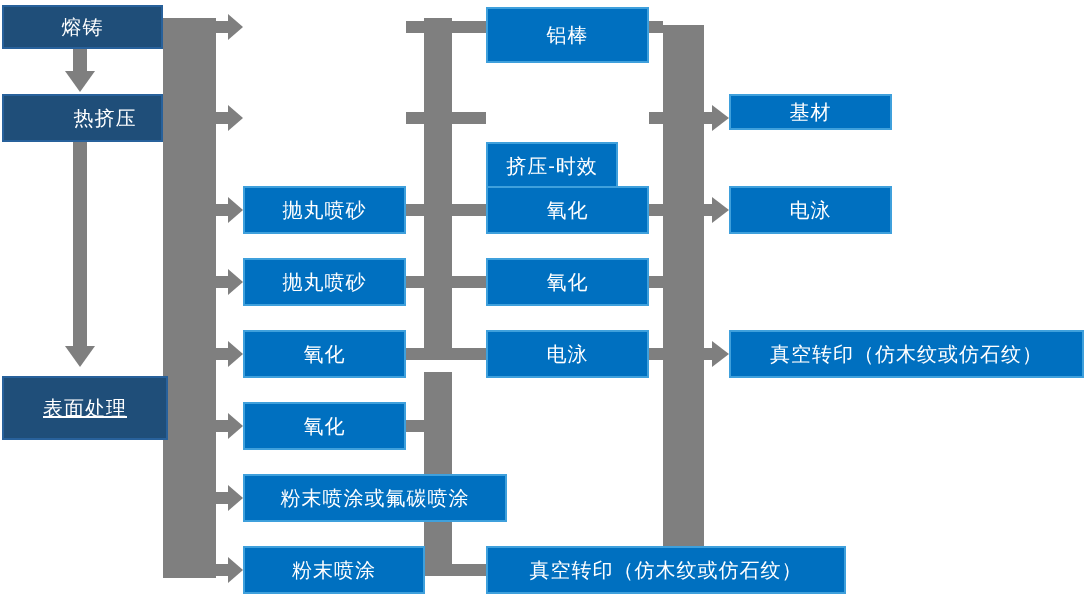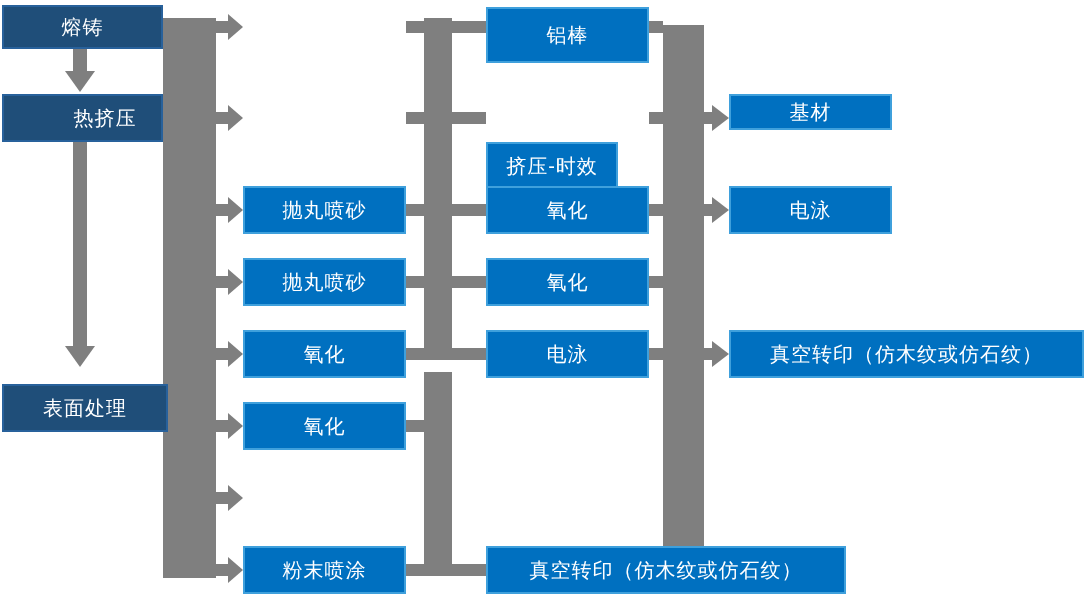--- a/index.html
+++ b/index.html
@@ -113,27 +113,28 @@
 
   <div class="conn" style="left:704px;top:112px;width:8px;height:12px;"></div>
   <div class="arrow-right big" style="left:712px;top:105px;"></div>
   <div class="conn" style="left:704px;top:204px;width:8px;height:12px;"></div>
   <div class="arrow-right big" style="left:712px;top:197px;"></div>
   <div class="conn" style="left:704px;top:348px;width:8px;height:12px;"></div>
   <div class="arrow-right big" style="left:712px;top:341px;"></div>
 
   <div class="box stage" style="left:2px;top:5px;width:161px;height:44px;">熔铸</div>
   <div class="box stage" style="left:2px;top:94px;width:161px;height:48px;padding-left:45px;">热挤压</div>
-  <div class="box stage" style="left:2px;top:384px;width:166px;height:48px;">表面处理</div>
+  <div class="box stage" style="left:2px;top:376px;width:166px;height:64px;text-decoration:underline;">表面处理</div>
 
   <div class="box process" style="left:243px;top:186px;width:163px;height:48px;">抛丸喷砂</div>
   <div class="box process" style="left:243px;top:258px;width:163px;height:48px;">抛丸喷砂</div>
   <div class="box process" style="left:243px;top:330px;width:163px;height:48px;">氧化</div>
   <div class="box process" style="left:243px;top:402px;width:163px;height:48px;">氧化</div>
-  <div class="box process" style="left:243px;top:546px;width:163px;height:48px;">粉末喷涂</div>
+  <div class="box process" style="left:243px;top:474px;width:264px;height:48px;">粉末喷涂或氟碳喷涂</div>
+  <div class="box process" style="left:243px;top:546px;width:182px;height:48px;">粉末喷涂</div>
 
   <div class="box process" style="left:486px;top:7px;width:163px;height:56px;">铝棒</div>
   <div class="box process" style="left:486px;top:94px;width:132px;height:48px;margin-top:48px;">挤压-时效</div>
   <div class="box process" style="left:486px;top:186px;width:163px;height:48px;">氧化</div>
   <div class="box process" style="left:486px;top:258px;width:163px;height:48px;">氧化</div>
   <div class="box process" style="left:486px;top:330px;width:163px;height:48px;">电泳</div>
   <div class="box process" style="left:486px;top:546px;width:360px;height:48px;">真空转印（仿木纹或仿石纹）</div>
 
   <div class="box process" style="left:729px;top:94px;width:163px;height:36px;">基材</div>
   <div class="box process" style="left:729px;top:186px;width:163px;height:48px;">电泳</div>

